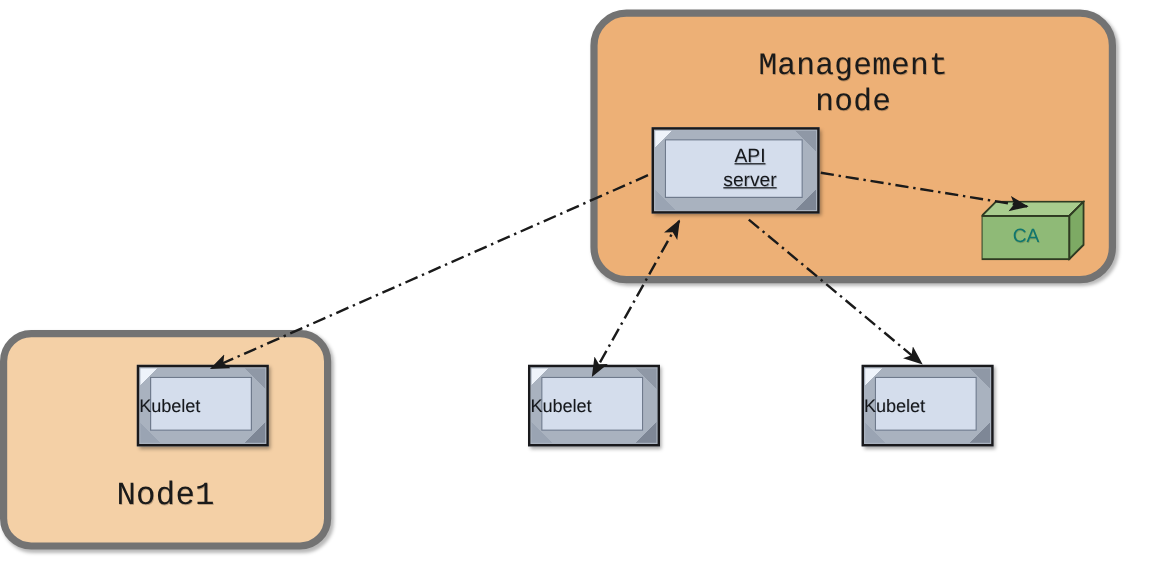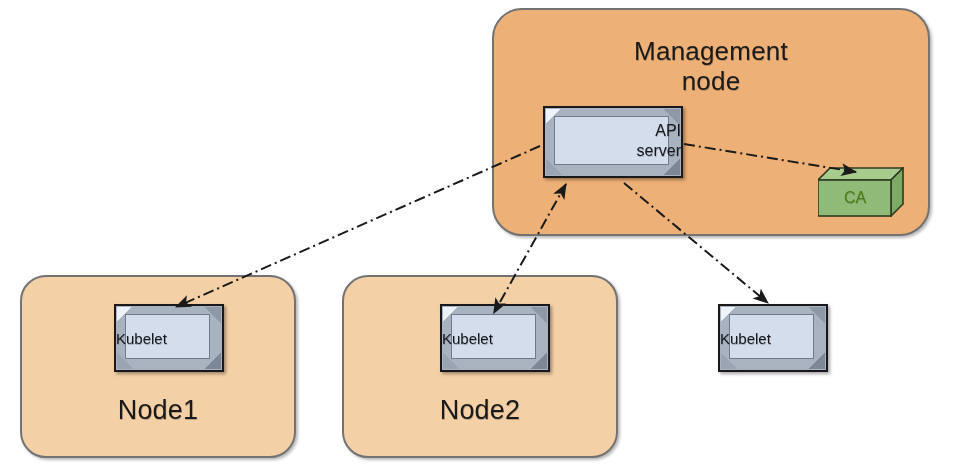--- a/index.html
+++ b/index.html
@@ -21,38 +21,39 @@
     left: 0; top: 0;
     width: 958px;
     height: 468px;
   }
 
   
   .panel {
     position: absolute;
     box-sizing: border-box;
     border-radius: 26px;
-    border: 2px solid #737373;
+    border: 6px solid #737373;
     box-shadow: 2px 2px 3px rgba(0,0,0,0.28);
+    font-family: Liberation Mono, monospace;
   }
   .panel.management {
     left: 492px;
     top: 8px;
     width: 438px;
     height: 228px;
     background: #edb076;
     border-radius: 30px;
   }
   .panel.node {
     top: 275px;
     width: 276px;
     height: 183px;
     background: #f4d0a6;
   }
-  .panel.node-1 { left: 20px; padding-left: 24px; }
+  .panel.node-1 { left: 0; padding-left: 24px; }
   .panel.node-2 { left: 342px; }
   .panel.node-3 { left: 674px; }
 
   .panel-title {
     position: absolute;
     left: 0;
     width: 100%;
     text-align: center;
     color: #1a1a1a;
     font-size: 27px;
@@ -115,25 +116,26 @@
 
   
   .bevel-box.api-server {
     left: 543px;
     top: 106px;
     width: 140px;
     height: 72px;
   }
   .bevel-box.api-server .label {
     top: 13px;
-    text-align: right;
+    text-align: center;
     padding-left: 24px;
     font-size: 16px;
     line-height: 20px;
     white-space: pre-line;
+    text-decoration: underline;
   }
 
   
   .bevel-box.kubelet {
     top: 304px;
     width: 110px;
     height: 68px;
   }
   .bevel-box.kubelet .label {
     top: 24px;
@@ -153,21 +155,21 @@
     height: 50px;
   }
   .cuboid-ca svg { display: block; }
   .cuboid-ca .ca-label {
     position: absolute;
     left: 0;
     top: 22px;
     width: 74px;
     text-align: center;
     font-size: 16px;
-    color: #4d7c0f;
+    color: #0f766e;
     z-index: 4;
     text-shadow: 0.5px 0.5px 0 rgba(90,110,70,0.4);
   }
 
   
   #connectors {
     position: absolute;
     left: 0; top: 0;
     width: 958px;
     height: 468px;
@@ -182,23 +184,20 @@
 
   <div class="panel management">
     <div class="panel-title">Management
 node</div>
   </div>
 
   <div class="panel node node-1">
     <div class="panel-title">Node1</div>
   </div>
 
-  <div class="panel node node-2">
-    <div class="panel-title">Node2</div>
-  </div>
 
 
   <div class="bevel-box api-server">
     <div class="bev"></div>
     <div class="face"></div>
     <div class="label">API
 server</div>
   </div>
 
   <div class="bevel-box kubelet kubelet-1">

